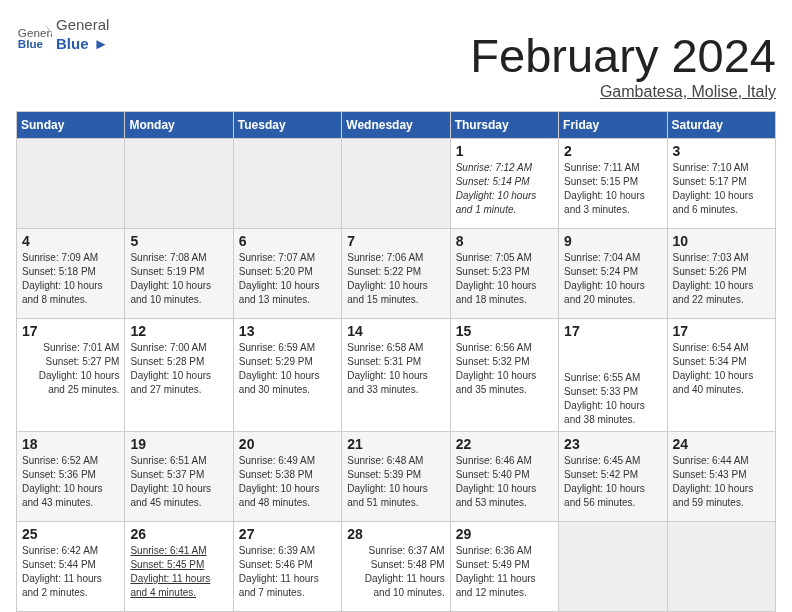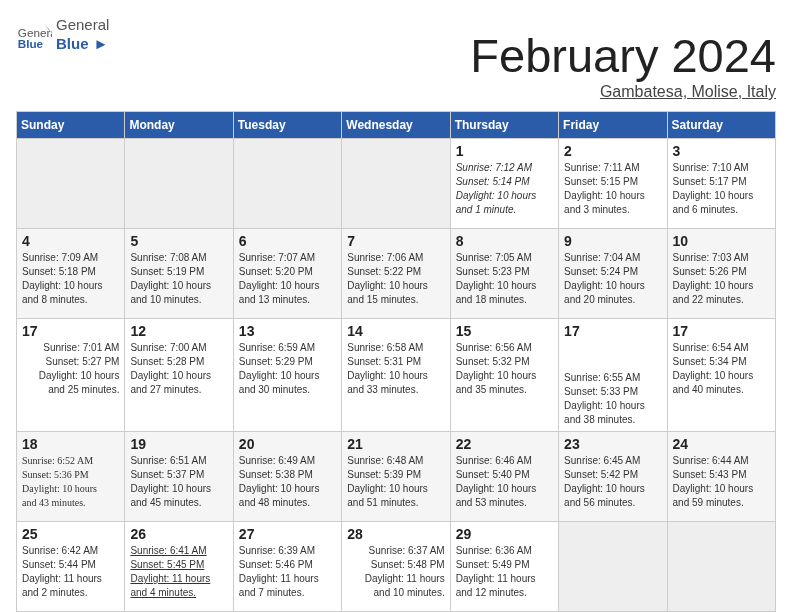--- a/index.html
+++ b/index.html
@@ -241,21 +241,21 @@
           <div class="day-num">17</div>
           <div class="day-info" style="white-space: pre-line;">Sunrise: 6:54 AM
 Sunset: 5:34 PM
 Daylight: 10 hours
 and 40 minutes.</div>
         </td>
       </tr>
       <tr>
         <td>
           <div class="day-num">18</div>
-          <div class="day-info" style="white-space: pre-line; font-family: Liberation Serif, serif;">Sunrise: 6:52 AM
+          <div class="day-info" style="white-space: pre-line;">Sunrise: 6:52 AM
 Sunset: 5:36 PM
 Daylight: 10 hours
 and 43 minutes.</div>
         </td>
         <td>
           <div class="day-num">19</div>
           <div class="day-info" style="white-space: pre-line;">Sunrise: 6:51 AM
 Sunset: 5:37 PM
 Daylight: 10 hours
 and 45 minutes.</div>

